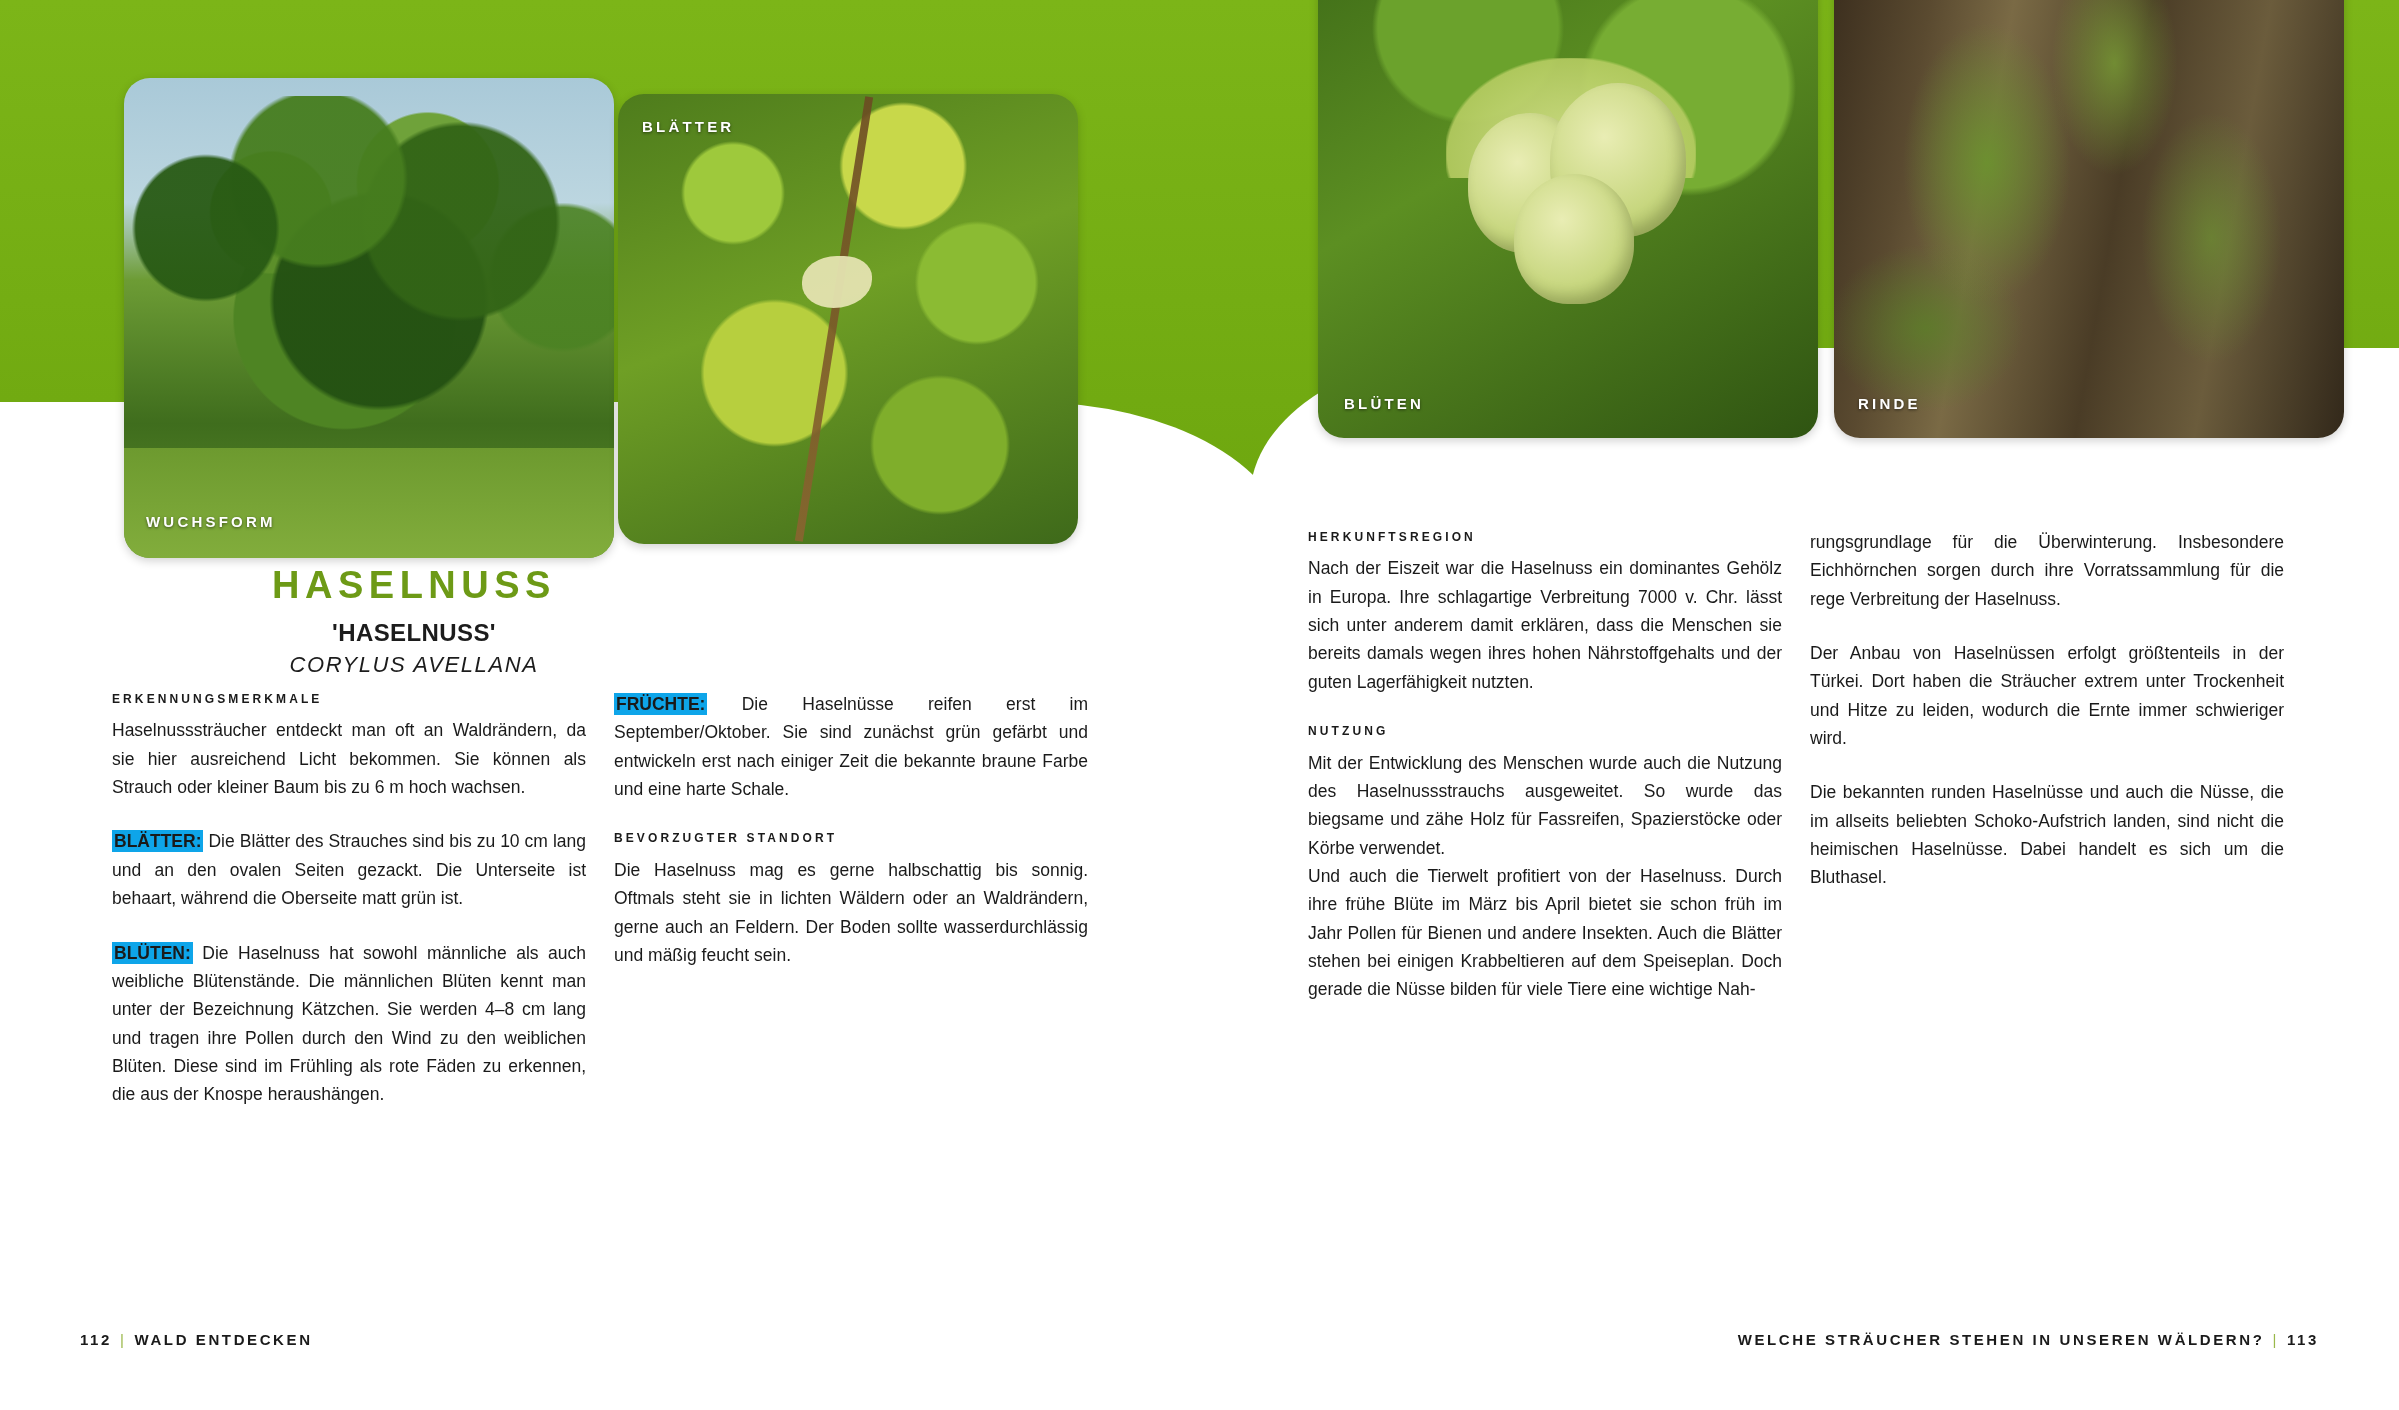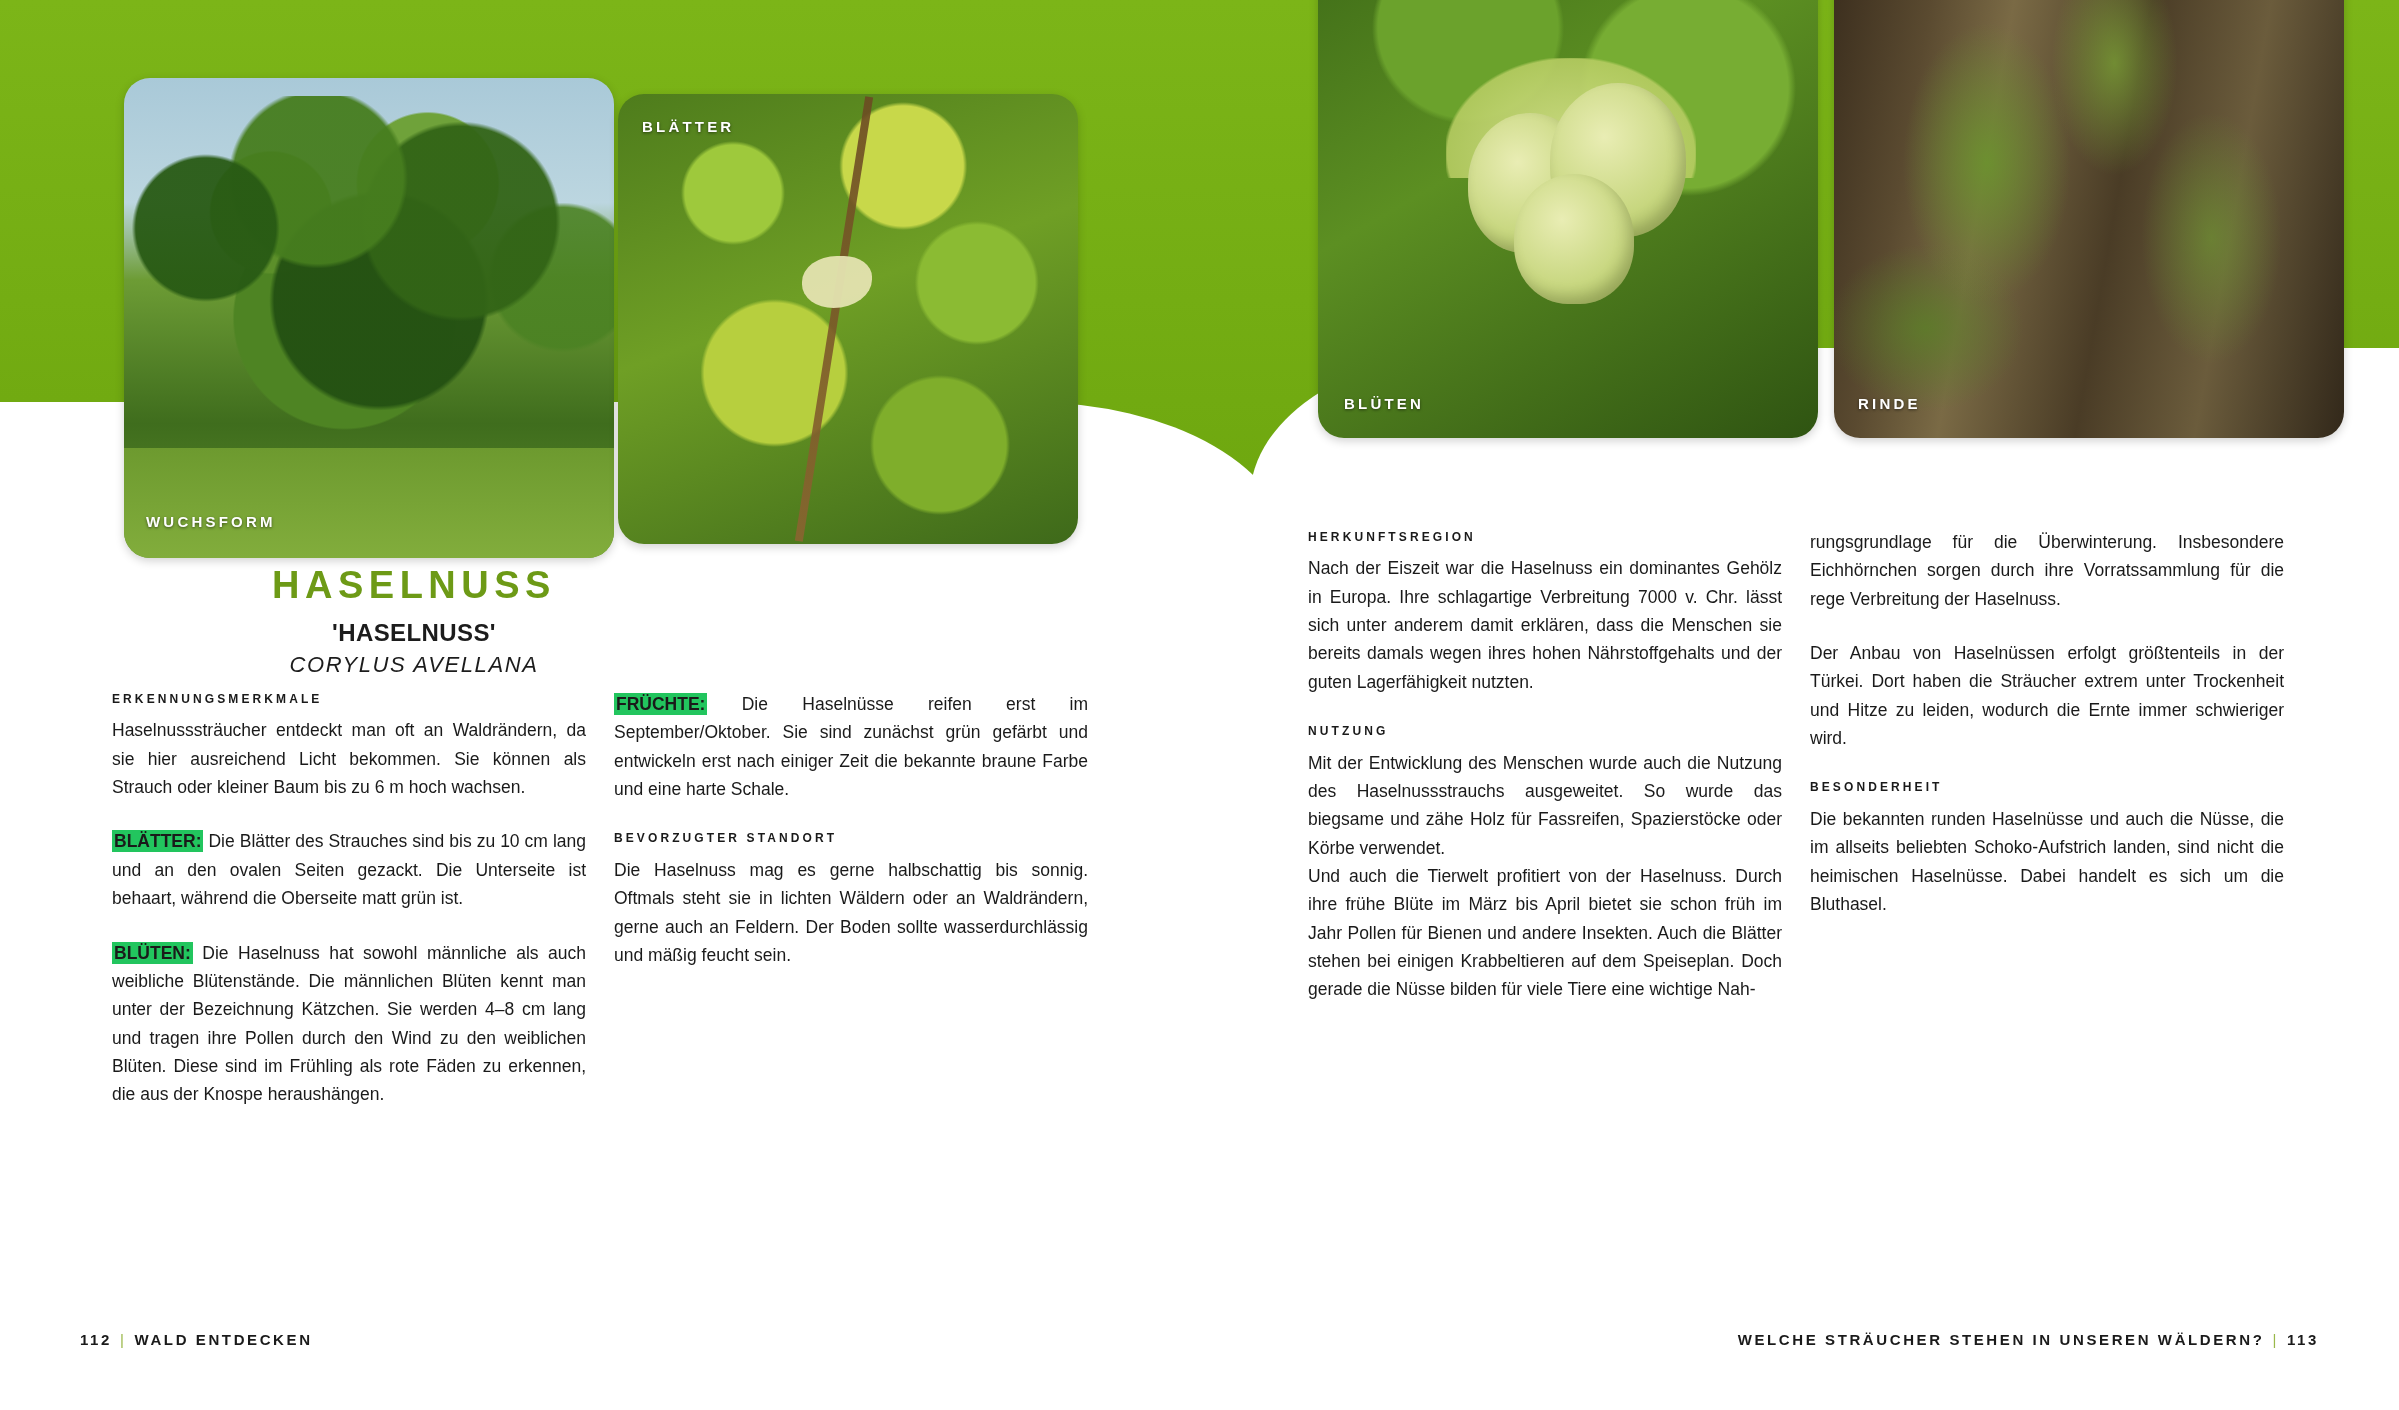--- a/index.html
+++ b/index.html
@@ -172,21 +172,21 @@
 
   
   .col { position: absolute; font-size: 17.5px; line-height: 1.62; color: #1a1a1a; }
   .col p { margin: 0 4px 20px 0; text-align: justify; }
   .col p:last-child { margin-bottom: 0; }
   h3.head {
     font-size: 12px; font-weight: 700; letter-spacing: 3.1px;
     color: #1a1a1a; margin: 0 0 7px 0; text-transform: uppercase;
   }
   .hl {
-    background: #22c55e; font-weight: 700; padding: 1px 2px;
+    background: #0ea5e9; font-weight: 700; padding: 1px 2px;
   }
 
   #col1 { left: 112px; top: 690px; width: 478px; }
   #col2 { left: 614px; top: 690px; width: 478px; }
   #col3 { left: 1308px; top: 528px; width: 478px; }
   #col4 { left: 1810px; top: 528px; width: 478px; }
 
   .sec { margin-bottom: 26px; }
   .sec:last-child { margin-bottom: 0; }
 
@@ -279,21 +279,20 @@
   </div>
 
   <div class="col" id="col4">
     <div class="sec">
       <p>rungsgrundlage für die Überwinterung. Insbesondere Eichhörnchen sorgen durch ihre Vorratssammlung für die rege Verbreitung der Haselnuss.</p>
     </div>
     <div class="sec">
       <p>Der Anbau von Haselnüssen erfolgt größtenteils in der Türkei. Dort haben die Sträucher extrem unter Trockenheit und Hitze zu leiden, wodurch die Ernte immer schwieriger wird.</p>
     </div>
     <div class="sec">
-      <h3 class="head">BESONDERHEIT</h3>
       <p>Die bekannten runden Haselnüsse und auch die Nüsse, die im allseits beliebten Schoko-Aufstrich landen, sind nicht die heimischen Haselnüsse. Dabei handelt es sich um die Bluthasel.</p>
     </div>
   </div>
 
   <div class="footer" id="footer-left">
     <span class="pagenum">112</span><span class="sep">|</span><span class="foot-label">WALD ENTDECKEN</span>
   </div>
   <div class="footer" id="footer-right">
     <span class="foot-label">WELCHE STRÄUCHER STEHEN IN UNSEREN WÄLDERN?</span><span class="sep">|</span><span class="pagenum">113</span>
   </div>

